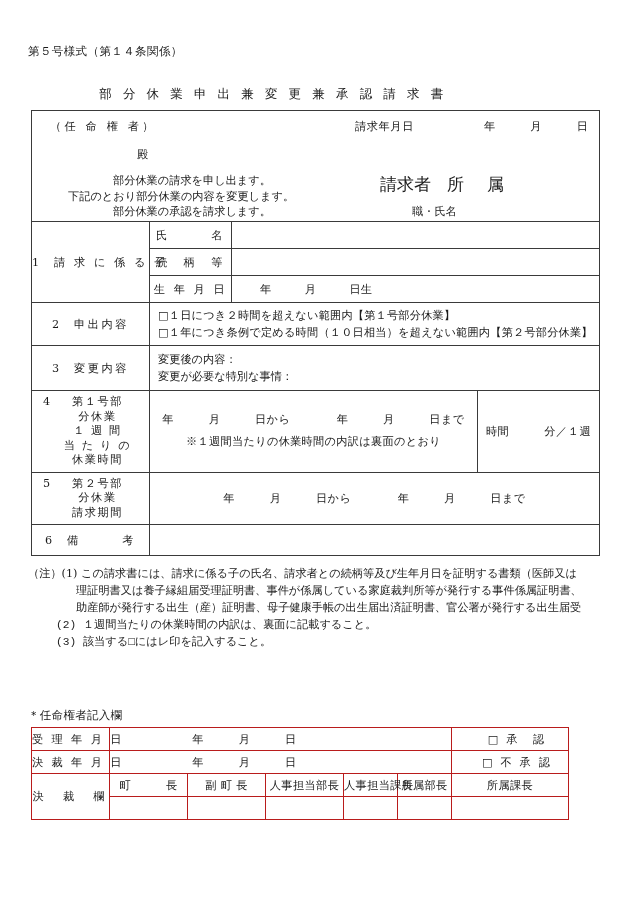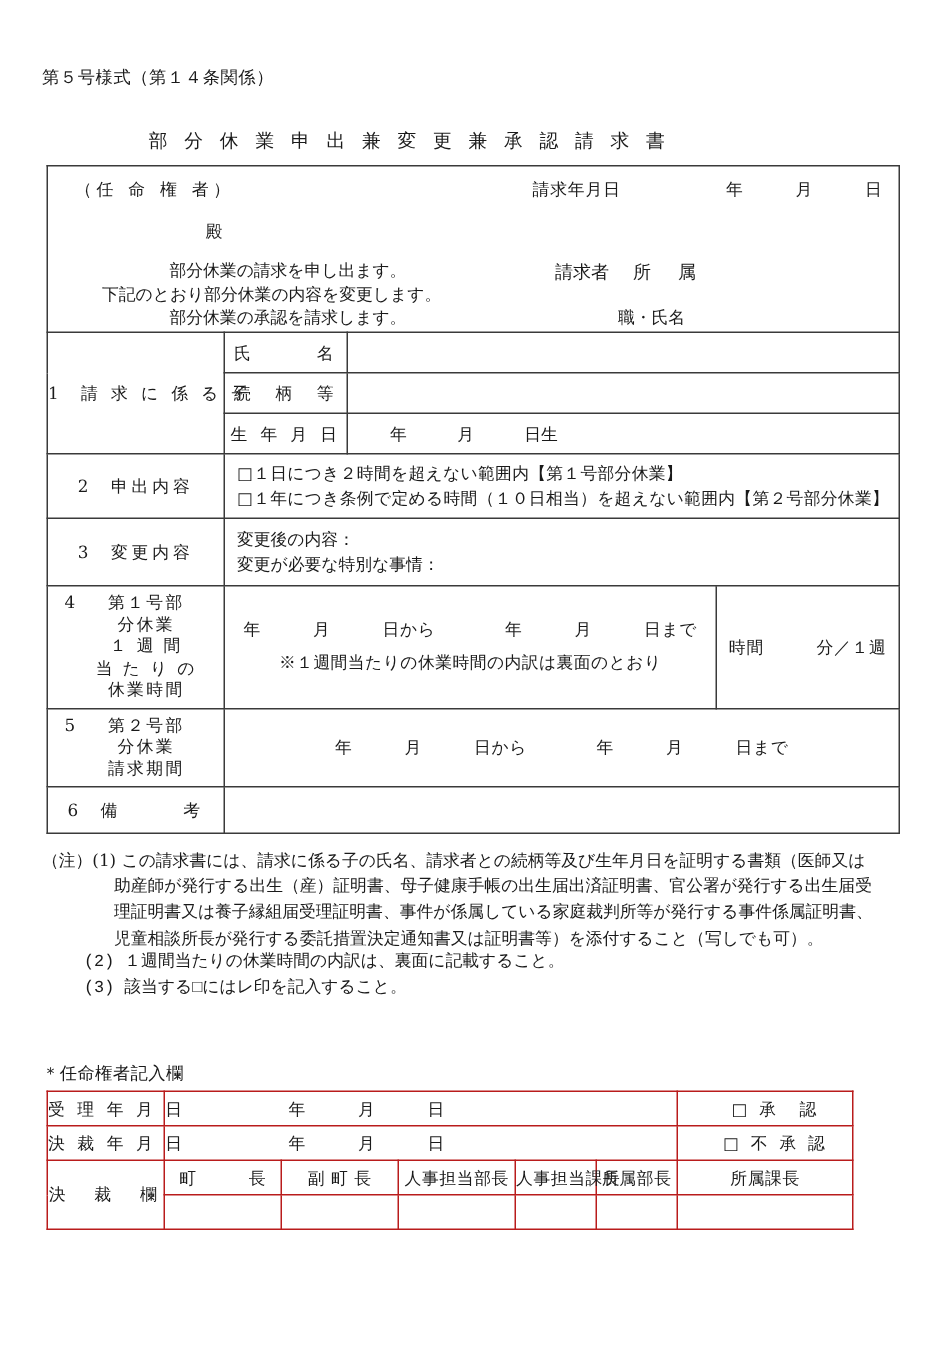--- a/index.html
+++ b/index.html
@@ -103,23 +103,23 @@
     top: 62px;
     font-size: 11.2px;
     line-height: 15.5px;
     white-space: nowrap;
   }
   .hdr-lines .l1 { padding-left: 45px; }
   .hdr-lines .l2 { padding-left: 0px; }
   .hdr-lines .l3 { padding-left: 45px; }
   .hdr-claimant {
     position: absolute;
-    left: 323px;
+    left: 333px;
     top: 62px;
-    font-size: 12px;
+    font-size: 17px;
     white-space: nowrap;
     padding-left: 15px;
   }
   .hdr-claimant .affil { letter-spacing: 3px; padding-left: 16px; }
   .hdr-jobname {
     position: absolute;
     left: 380px;
     top: 93px;
     font-size: 11.2px;
     white-space: nowrap;
@@ -370,23 +370,22 @@
         </td>
         <td colspan="3" class="r6-h cell-pad"></td>
       </tr>
     </tbody>
   </table>
 
   <div class="notes">
     <div class="note-row">
       <span class="note-marker">（注）</span><span class="note-marker">(1)</span>&nbsp;<span class="note-body">この請求書には、請求に係る子の氏名、請求者との続柄等及び生年月日を証明する書類（医師又は</span>
     </div>
+    <div class="note-cont">理証明書又は養子縁組届受理証明書、事件が係属している家庭裁判所等が発行する事件係属証明書、</div>
     <div class="note-cont">助産師が発行する出生（産）証明書、母子健康手帳の出生届出済証明書、官公署が発行する出生届受</div>
-    <div class="note-cont">理証明書又は養子縁組届受理証明書、事件が係属している家庭裁判所等が発行する事件係属証明書、</div>
-    <div class="note-cont">児童相談所長が発行する委託措置決定通知書又は証明書等）を添付すること（写しでも可）。</div>
     <div class="note-2">
       <span>(2)</span>&nbsp;<span>１週間当たりの休業時間の内訳は、裏面に記載すること。</span>
     </div>
     <div class="note-3">
       <span>(3)</span>&nbsp;<span>該当する□にはレ印を記入すること。</span>
     </div>
   </div>
 
   <div class="appointer-heading">＊任命権者記入欄</div>
 

